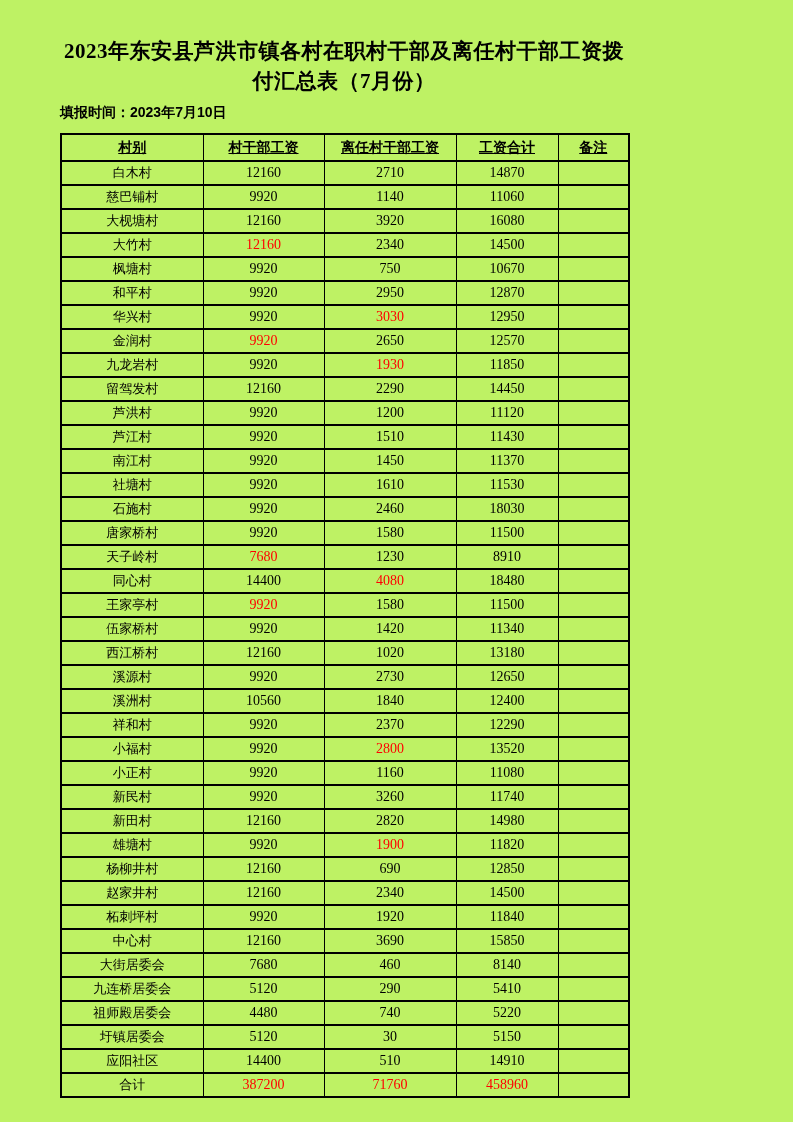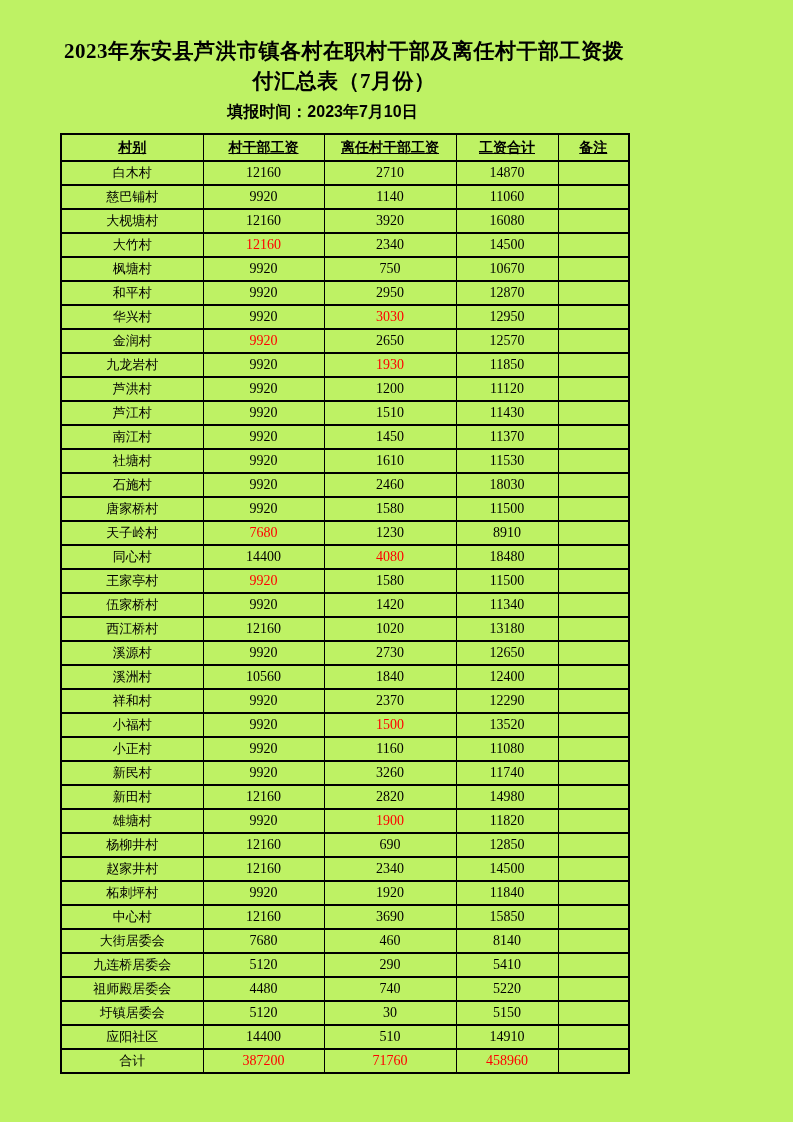--- a/index.html
+++ b/index.html
@@ -25,26 +25,26 @@
   .doc-title {
     margin: 0;
     text-align: center;
     font-size: 21px;
     font-weight: bold;
     line-height: 30px;
     letter-spacing: 0.5px;
   }
   .report-time {
     margin-top: 7px;
-    text-align: center;
+    text-align: left;
     padding-right: 43px;
     box-sizing: border-box;
     font-family: "Liberation Sans", "DejaVu Sans", sans-serif;
     font-weight: bold;
-    font-size: 16px;
+    font-size: 14px;
     height: 18px;
     line-height: 18px;
   }
   table.summary-table {
     border-collapse: collapse;
     table-layout: fixed;
     width: 568px;
     margin-top: 12px;
     border: 2px solid #000;
   }
@@ -162,20 +162,27 @@
             <td class="name-cell"></td>
           </tr>
           <tr>
             <td class="name-cell">九龙岩村</td>
             <td class="num-cell">9920</td>
             <td class="num-cell red-cell">1930</td>
             <td class="num-cell">11850</td>
             <td class="name-cell"></td>
           </tr>
           <tr>
+            <td class="name-cell">留驾发村</td>
+            <td class="num-cell">12160</td>
+            <td class="num-cell">2290</td>
+            <td class="num-cell">14450</td>
+            <td class="name-cell"></td>
+          </tr>
+          <tr>
             <td class="name-cell">芦洪村</td>
             <td class="num-cell">9920</td>
             <td class="num-cell">1200</td>
             <td class="num-cell">11120</td>
             <td class="name-cell"></td>
           </tr>
           <tr>
             <td class="name-cell">芦江村</td>
             <td class="num-cell">9920</td>
             <td class="num-cell">1510</td>
@@ -262,21 +269,21 @@
           <tr>
             <td class="name-cell">祥和村</td>
             <td class="num-cell">9920</td>
             <td class="num-cell">2370</td>
             <td class="num-cell">12290</td>
             <td class="name-cell"></td>
           </tr>
           <tr>
             <td class="name-cell">小福村</td>
             <td class="num-cell">9920</td>
-            <td class="num-cell red-cell">1500</td>
+            <td class="num-cell red-cell">2800</td>
             <td class="num-cell">13520</td>
             <td class="name-cell"></td>
           </tr>
           <tr>
             <td class="name-cell">小正村</td>
             <td class="num-cell">9920</td>
             <td class="num-cell">1160</td>
             <td class="num-cell">11080</td>
             <td class="name-cell"></td>
           </tr>

